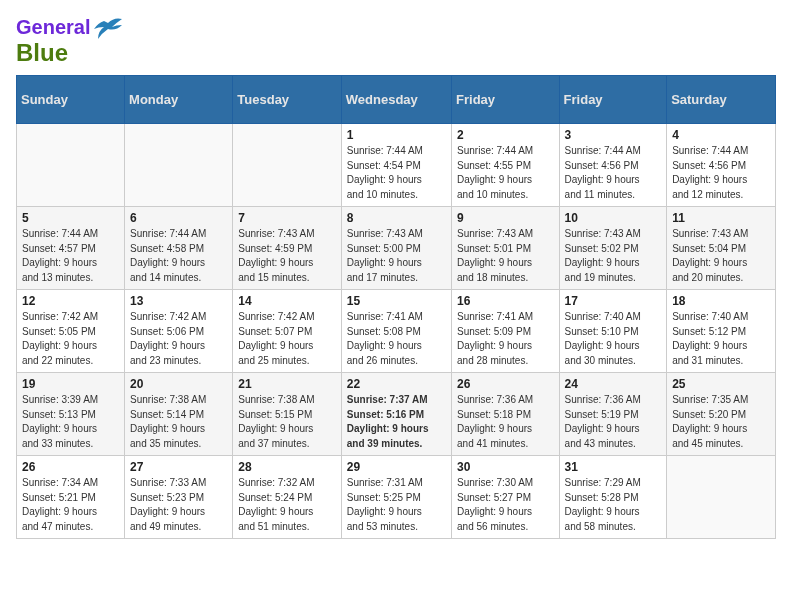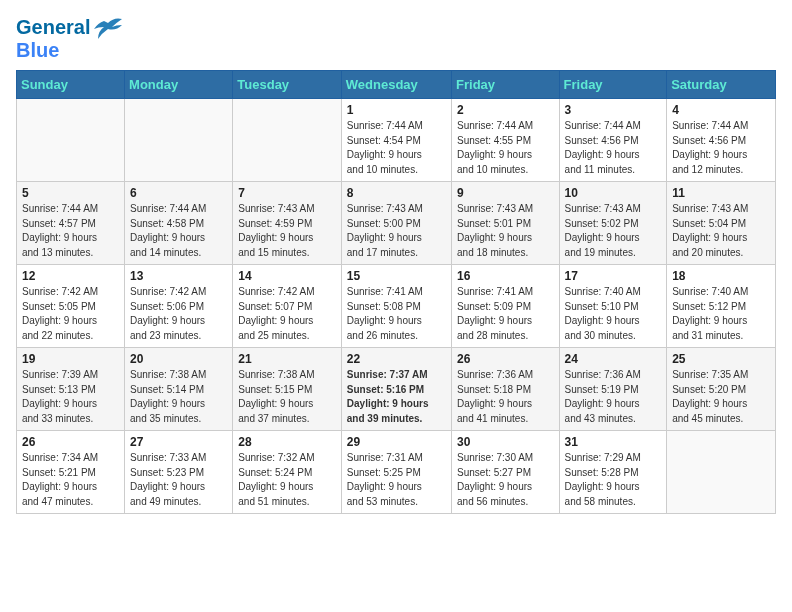--- a/index.html
+++ b/index.html
@@ -38,24 +38,24 @@
       font-size: 14px;
       color: #555;
     }
     table {
       width: 100%;
       border-collapse: collapse;
       border: 1px solid #ccc;
     }
     thead tr th {
       background-color: #2e6da4;
-      color: #5eead4;
+      color: #e5e5e5;
       font-size: 13px;
       font-weight: bold;
-      padding: 6px 4px;
+      padding: 16px 4px;
       text-align: left;
       border: 1px solid #2060a0;
     }
     tbody tr td {
       vertical-align: top;
       border: 1px solid #ccc;
       padding: 4px 5px;
       width: 113px;
       min-height: 80px;
       font-size: 10.5px;
@@ -79,27 +79,27 @@
     .empty-cell {
       background: #f9f9f9;
     }
   </style>
 </head>
 <body>
 
 <div class="header">
   <div class="logo">
     <div class="logo-line">
-      <span style="font-size:20px;font-weight:bold;color:#0369a1;">General</span>
+      <span style="font-size:20px;font-weight:bold;color:#6d28d9;">General</span>
       <svg width="28" height="22" viewBox="0 0 28 22" style="margin-left:2px;">
         <path d="M14 6 Q20 0 28 2 Q22 6 18 10 Q22 8 28 8 Q22 14 14 12 Q8 16 4 22 Q4 14 10 10 Q4 10 0 12 Q4 6 10 4 Z" fill="#2980b9"></path>
       </svg>
     </div>
     <div>
-      <span style="font-size:20px;font-weight:bold;color:#3b82f6;">Blue</span>
+      <span style="font-size:24px;font-weight:bold;color:#4d7c0f;">Blue</span>
     </div>
   </div>
   <div class="title-block">
     <div class="calendar-title"></div>
     <div class="calendar-subtitle"></div>
   </div>
 </div>
 
 <table>
   <thead>
@@ -245,21 +245,21 @@
           <div class="day-num">18</div>
           <div class="day-info" style="white-space: pre-line;">Sunrise: 7:40 AM
 Sunset: 5:12 PM
 Daylight: 9 hours
 and 31 minutes.</div>
         </td>
       </tr>
       <tr>
         <td>
           <div class="day-num">19</div>
-          <div class="day-info" style="white-space: pre-line;">Sunrise: 7:39 AM
+          <div class="day-info" style="white-space: pre-line;">Sunrise: 3:39 AM
 Sunset: 5:13 PM
 Daylight: 9 hours
 and 33 minutes.</div>
         </td>
         <td>
           <div class="day-num">20</div>
           <div class="day-info" style="white-space: pre-line;">Sunrise: 7:38 AM
 Sunset: 5:14 PM
 Daylight: 9 hours
 and 35 minutes.</div>

